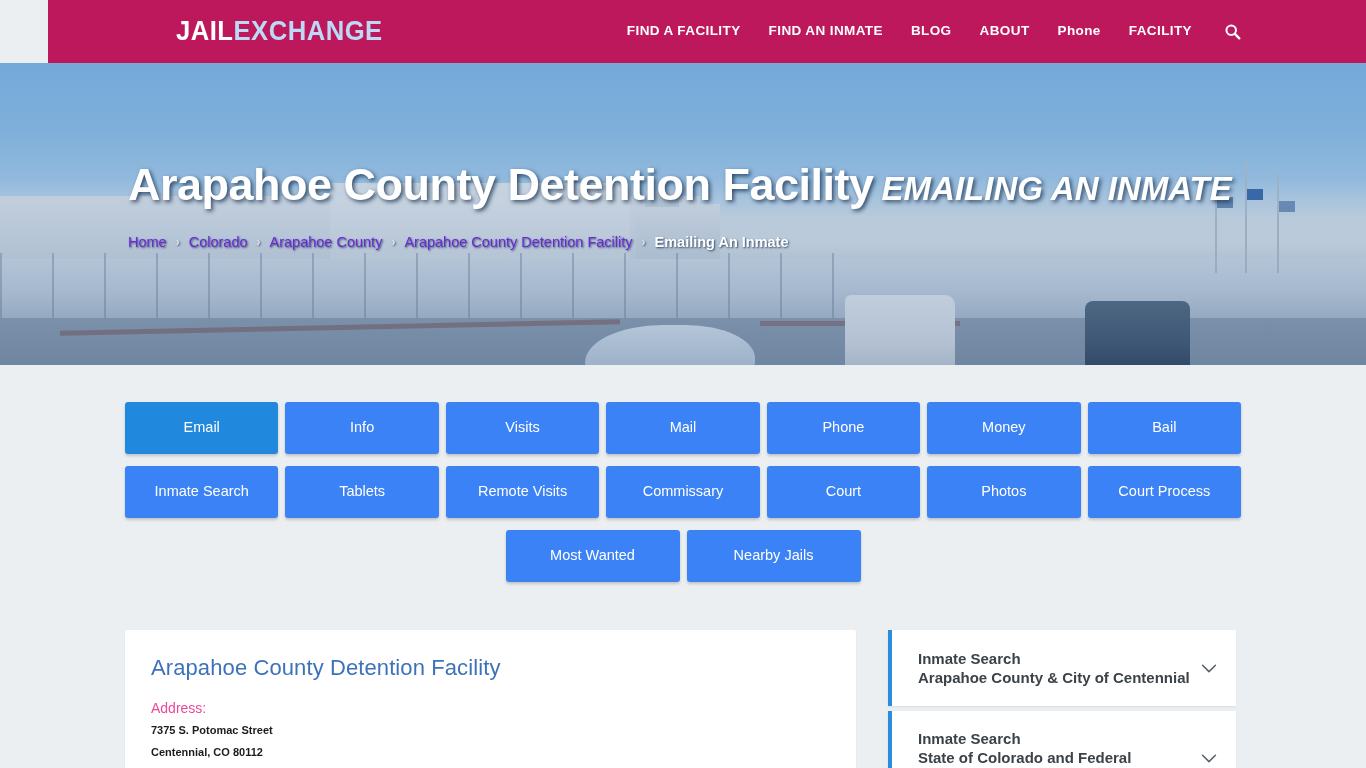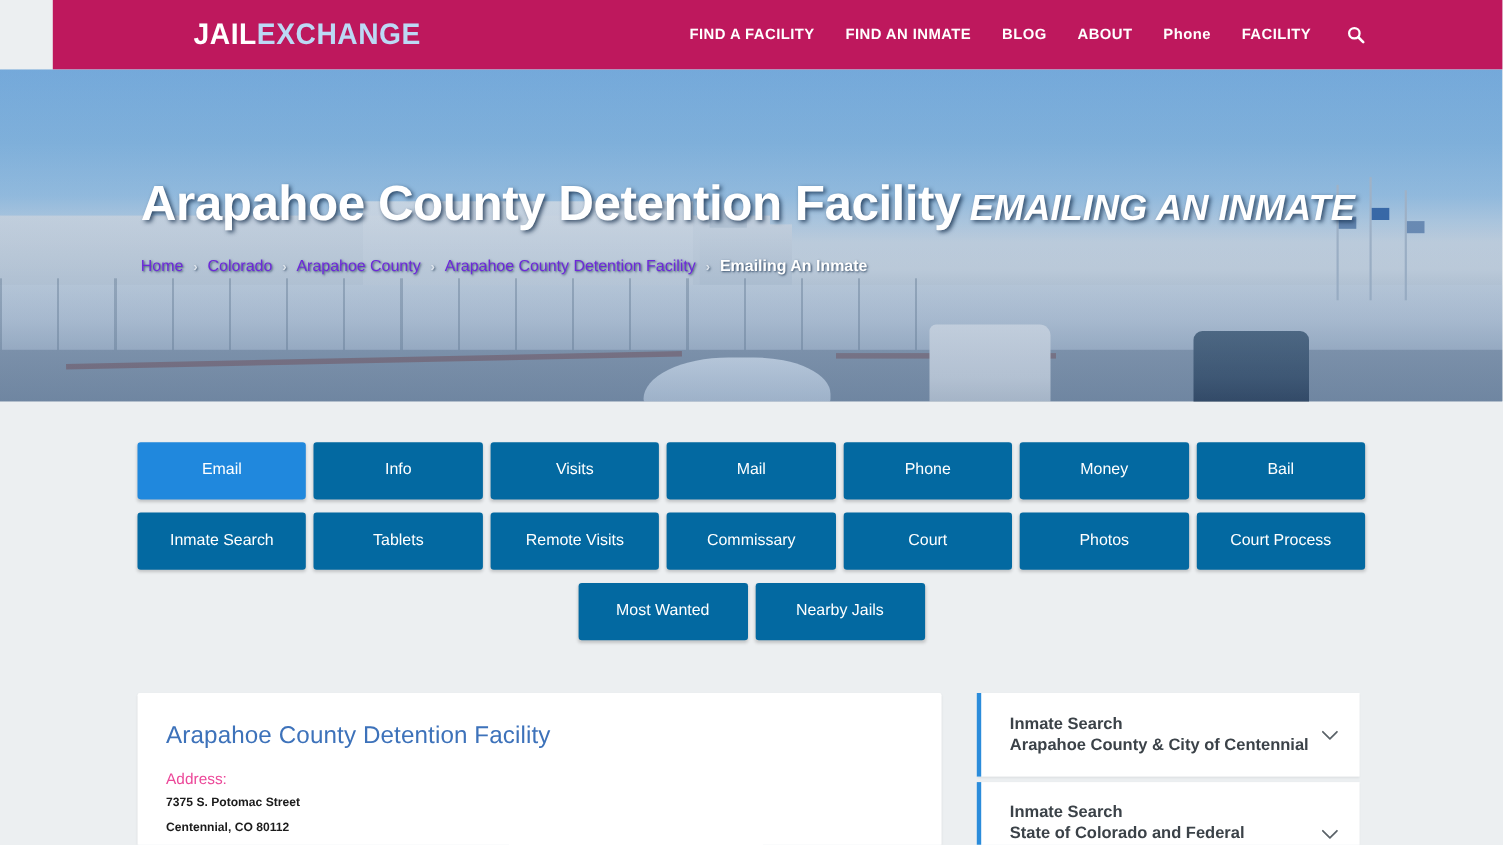--- a/index.html
+++ b/index.html
@@ -235,42 +235,42 @@
   
   .content { padding: 0 125px; }
   .btngrid {
     display: grid;
     grid-template-columns: repeat(7, 1fr);
     gap: 12px 7px;
     padding-top: 37px;
   }
   .pbtn {
     height: 52px;
-    background: #0369a1;
+    background: #3b82f6;
     color: #ffffff;
     font-size: 14.5px;
     display: flex;
     align-items: center;
     justify-content: center;
     border-radius: 3px;
     cursor: pointer;
     box-shadow: 0 2px 3px rgba(0,0,0,.18);
     text-align: center;
     line-height: 1.1;
     padding: 0 4px;
     font-family: "Liberation Sans Narrow", "Liberation Sans", sans-serif;
   }
   .pbtn.active { background: #2088dd; }
   .btnrow3 {
     display: flex;
     justify-content: center;
     gap: 7px;
     margin-top: 12px;
   }
-  .btnrow3 .pbtn { width: 154px; }
+  .btnrow3 .pbtn { width: 174px; }
 
   
   .lower {
     display: flex;
     gap: 32px;
     margin-top: 48px;
     align-items: flex-start;
   }
   .card {
     width: 731px;

